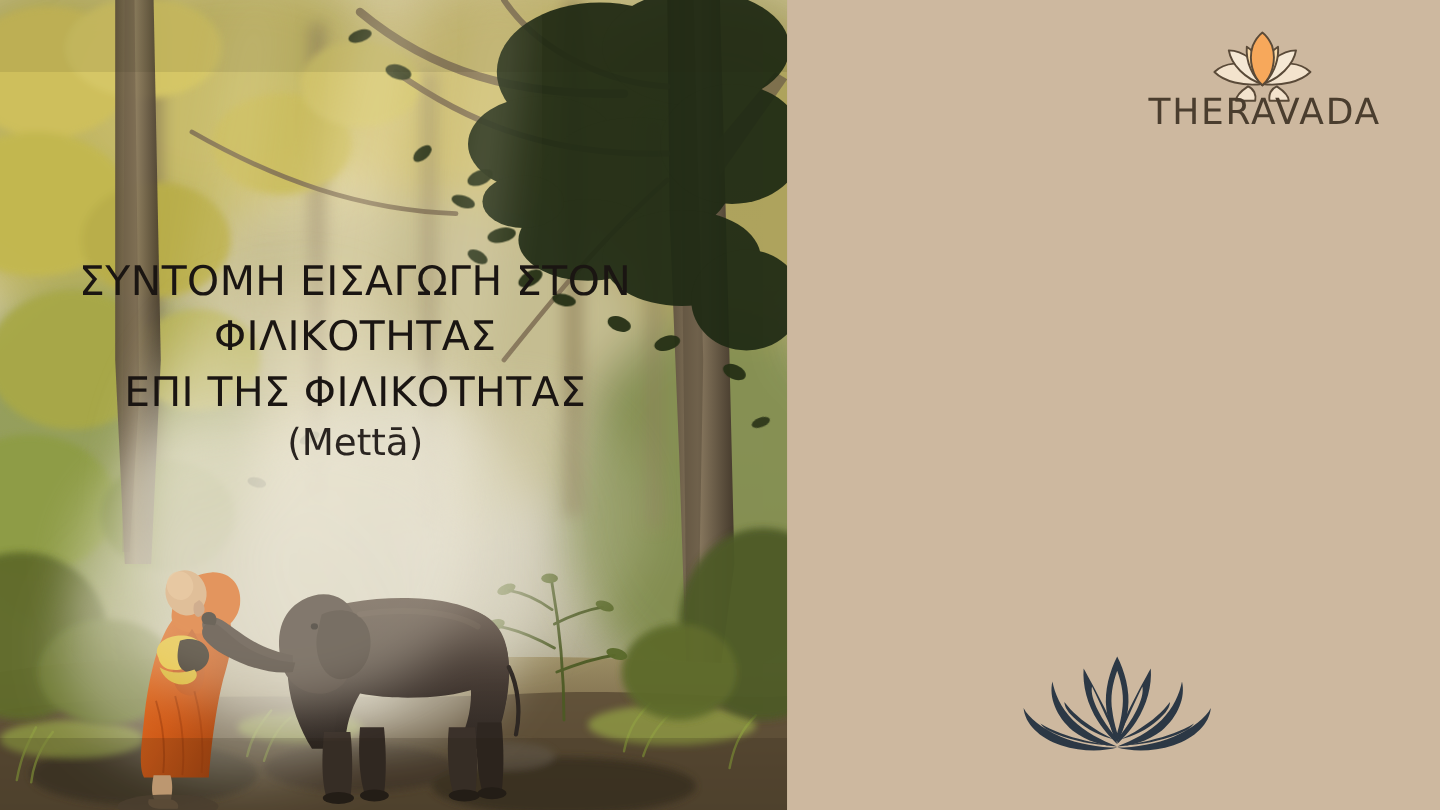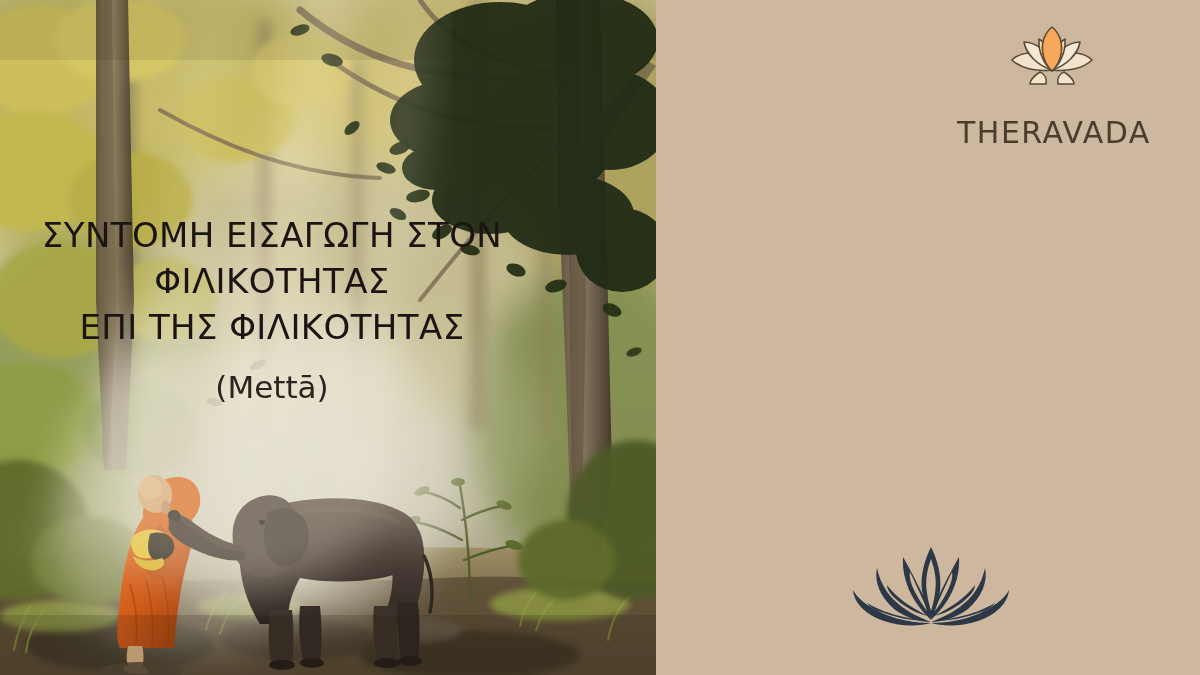--- a/index.html
+++ b/index.html
@@ -63,42 +63,41 @@
     top: 55px;
     width: 190px;
     text-align: center;
     font-family: "DejaVu Sans", sans-serif;
     font-size: 30px;
     font-weight: 400;
     letter-spacing: 1.5px;
     color: #4a3d2e;
     line-height: 1;
     white-space: nowrap;
-    margin-top: 39px;
   }
 
   
   .headline {
     position: absolute;
     left: 0;
     top: 212px;
     width: 544px;
     text-align: center;
     color: #1a1512;
+    padding-left: 24px;
   }
   .headline .hl-line {
     font-family: "DejaVu Sans", sans-serif;
     font-size: 34px;
     font-weight: 400;
     line-height: 46px;
     letter-spacing: 0.4px;
     white-space: nowrap;
   }
   .headline .hl-sub {
-    margin-top: 18px;
     font-family: "DejaVu Sans", sans-serif;
     font-size: 31px;
     font-weight: 400;
     line-height: 38px;
     color: #2a2420;
     white-space: nowrap;
   }
 
   
   .footer-lotus {

